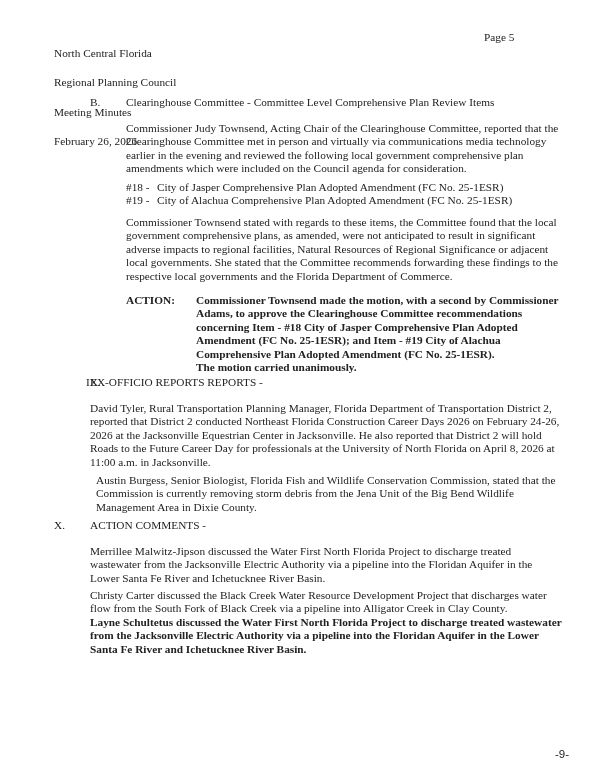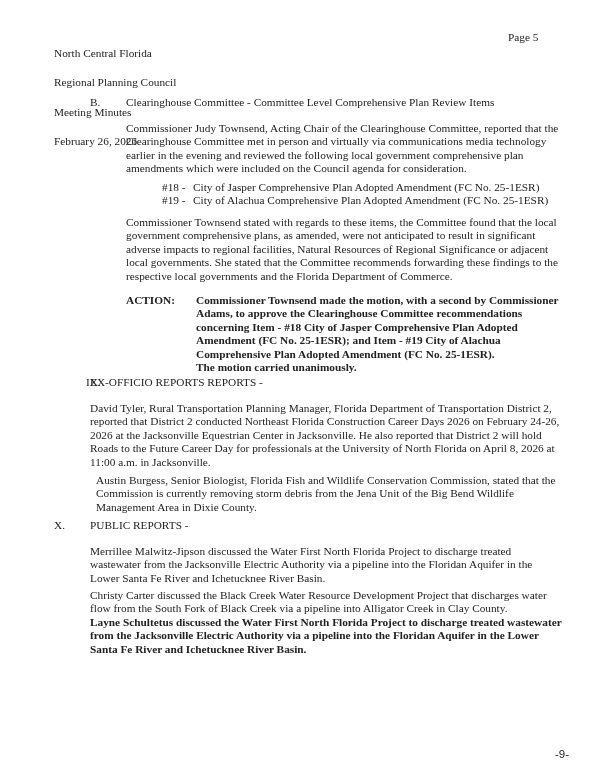--- a/index.html
+++ b/index.html
@@ -6,29 +6,29 @@
   body {
     width: 600px; height: 776px; background: #ffffff; overflow: hidden;
     font-family: "Liberation Serif", "DejaVu Serif", serif;
     color: #222222; font-size: 11.3px; line-height: 13.4px;
     position: relative;
   }
   .page { position: absolute; left: 0; top: 0; width: 600px; height: 776px; }
   .abs { position: absolute; }
   .header { left: 54px; top: 31px; }
   .header div { white-space: nowrap; margin-top: 16px; }
-  .pagenum { left: 508px; top: 31px; }
+  .pagenum { left: 484px; top: 31px; }
   p { margin: 0; }
   .para { position: absolute; }
   .bold { font-weight: bold; }
   .footer-num {
     left: 555px; top: 748px; font-family: "Liberation Sans", "DejaVu Sans", sans-serif;
     font-size: 11.5px;
   }
-  .list-row { white-space: nowrap; margin-left: 36px; }
+  .list-row { white-space: nowrap; }
   .list-row .num { display: inline-block; width: 31px; }
 </style>
 </head>
 <body>
 
 <div class="page">
 
   <div class="abs header">
     <div>North Central Florida</div>
     <div>Regional Planning Council</div>
@@ -59,20 +59,20 @@
     <p>The motion carried unanimously.</p>
   </div>
 
   <div class="abs" style="left:54px; top:376px;margin-left:32px;">IX.</div>
   <div class="abs" style="left:90px; top:376px; white-space:nowrap;">EX-OFFICIO REPORTS REPORTS -</div>
 
   <p class="para" style="left:90px; top:402px; width:480px;">David Tyler, Rural Transportation Planning Manager, Florida Department of Transportation District 2, reported that District 2 conducted Northeast Florida Construction Career Days 2026 on February 24-26, 2026 at the Jacksonville Equestrian Center in Jacksonville.  He also reported that District 2 will hold Roads to the Future Career Day for professionals at the University of North Florida on April 8, 2026 at 11:00 a.m. in Jacksonville.</p>
   <p class="para" style="left:90px; top:474px; width:478px;margin-left:6px;">Austin Burgess, Senior Biologist, Florida Fish and Wildlife Conservation Commission, stated that the Commission is currently removing storm debris from the Jena Unit of the Big Bend Wildlife Management Area in Dixie County.</p>
 
   <div class="abs" style="left:54px; top:519px;">X.</div>
-  <div class="abs" style="left:90px; top:519px; white-space:nowrap;">PUBLIC REPORTS -</div>
+  <div class="abs" style="left:90px; top:519px; white-space:nowrap;">ACTION COMMENTS -</div>
 
   <p class="para" style="left:90px; top:545px; width:470px;">Merrillee Malwitz-Jipson discussed the Water First North Florida Project to discharge treated wastewater from the Jacksonville Electric Authority via a pipeline into the Floridan Aquifer in the Lower Santa Fe River and Ichetucknee River Basin.</p>
   <p class="para" style="left:90px; top:589px; width:470px;">Christy Carter discussed the Black Creek Water Resource Development Project that discharges water flow from the South Fork of Black Creek via a pipeline into Alligator Creek in Clay County.</p>
   <p class="para" style="left:90px; top:616px; width:476px;font-weight:bold;">Layne Schultetus discussed the Water First North Florida Project to discharge treated wastewater from the Jacksonville Electric Authority via a pipeline into the Floridan Aquifer in the Lower Santa Fe River and Ichetucknee River Basin.</p>
 
   <div class="abs footer-num">-9-</div>
 </div>
 
 </body></html>

